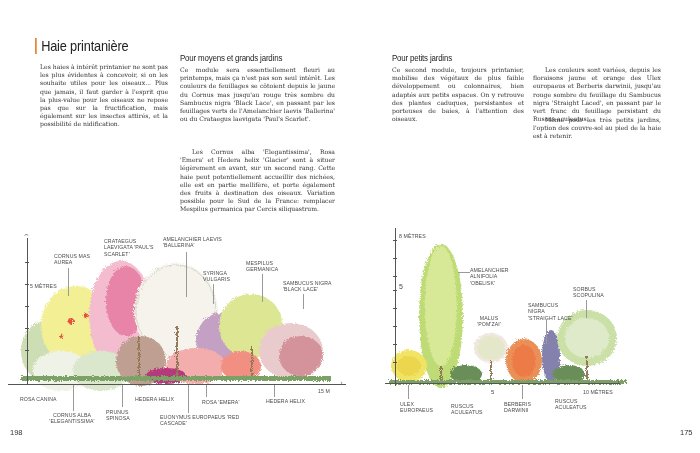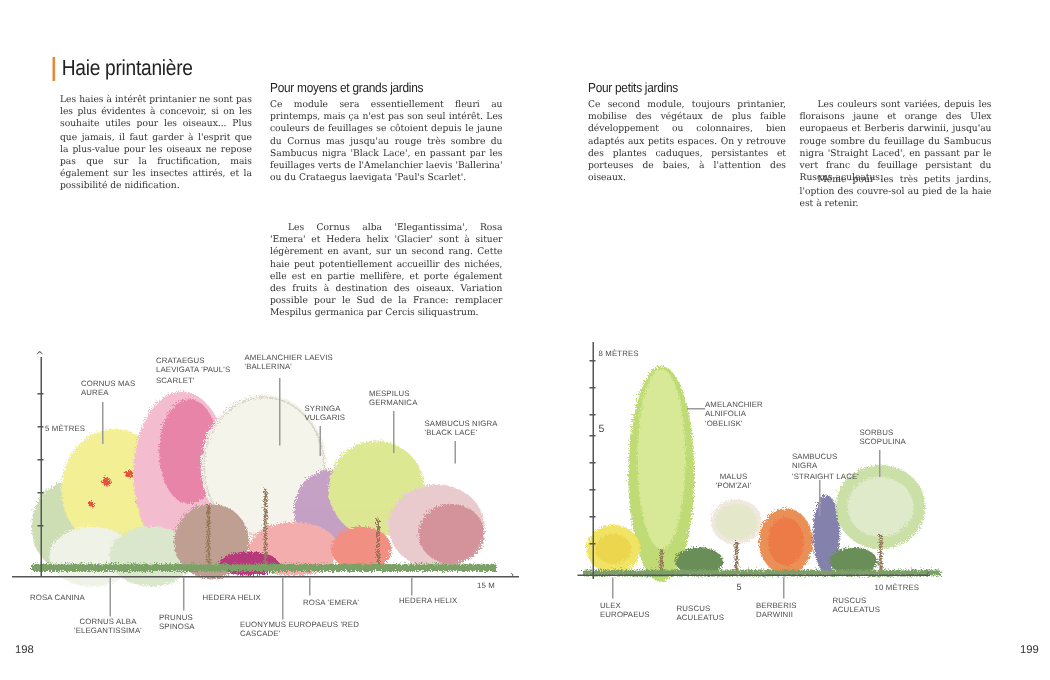--- a/index.html
+++ b/index.html
@@ -183,13 +183,13 @@
   <div class="leader" style="left:586px; top:300px; height:18px;"></div>
 
   <div class="abs hand" style="left:400px; top:401px; width:35px; white-space:normal;">Ulex europaeus</div>
   <div class="leader" style="left:408px; top:385px; height:14px;"></div>
   <div class="abs hand" style="left:451px; top:403px; width:38px; white-space:normal;">Ruscus aculeatus</div>
   <div class="abs hand" style="left:504px; top:401px; width:32px; white-space:normal;">Berberis darwinii</div>
   <div class="leader" style="left:522px; top:385px; height:14px;"></div>
   <div class="abs hand" style="left:555px; top:398px; width:40px; white-space:normal;">Ruscus aculeatus</div>
 </div>
 
-<div class="abs page-num" style="left:680px; top:428px;">199</div>
+<div class="abs page-num" style="left:680px; top:428px;">175</div>
 
 </body></html>

